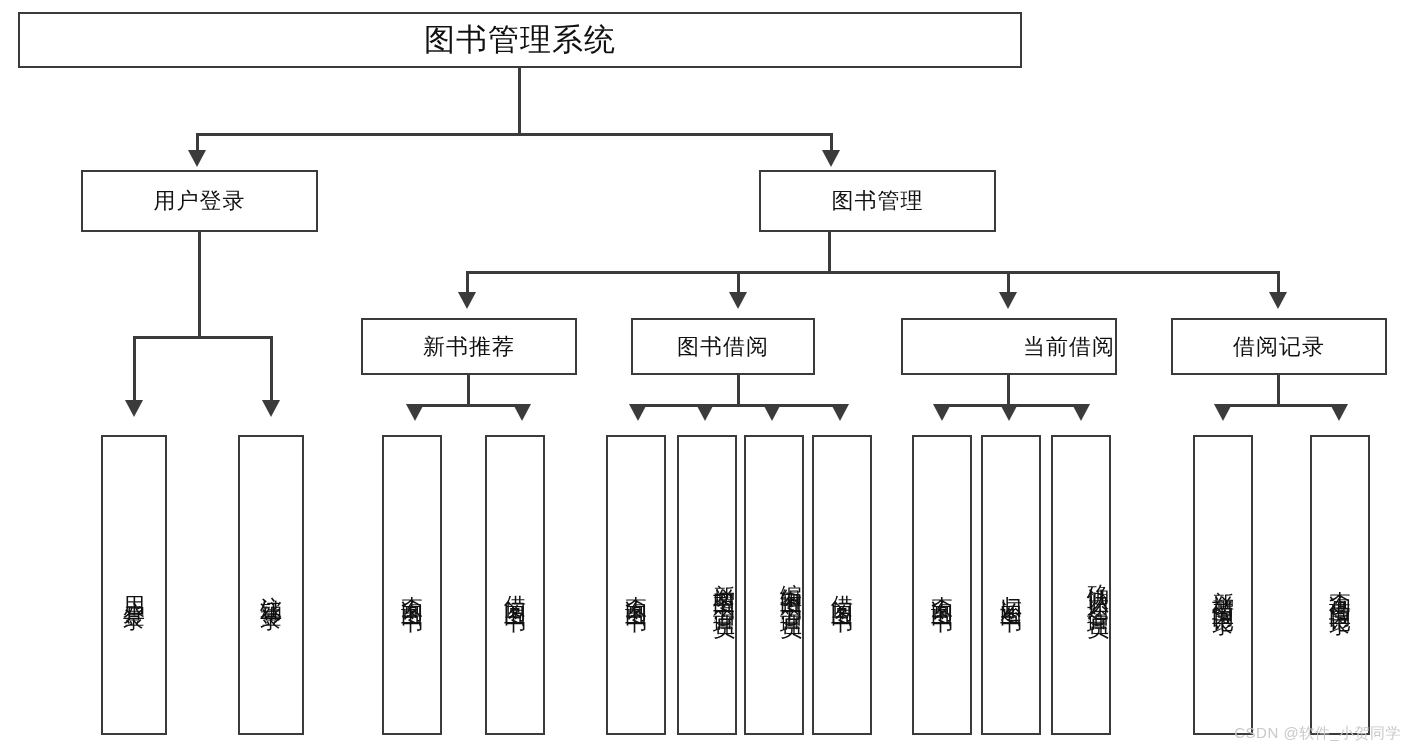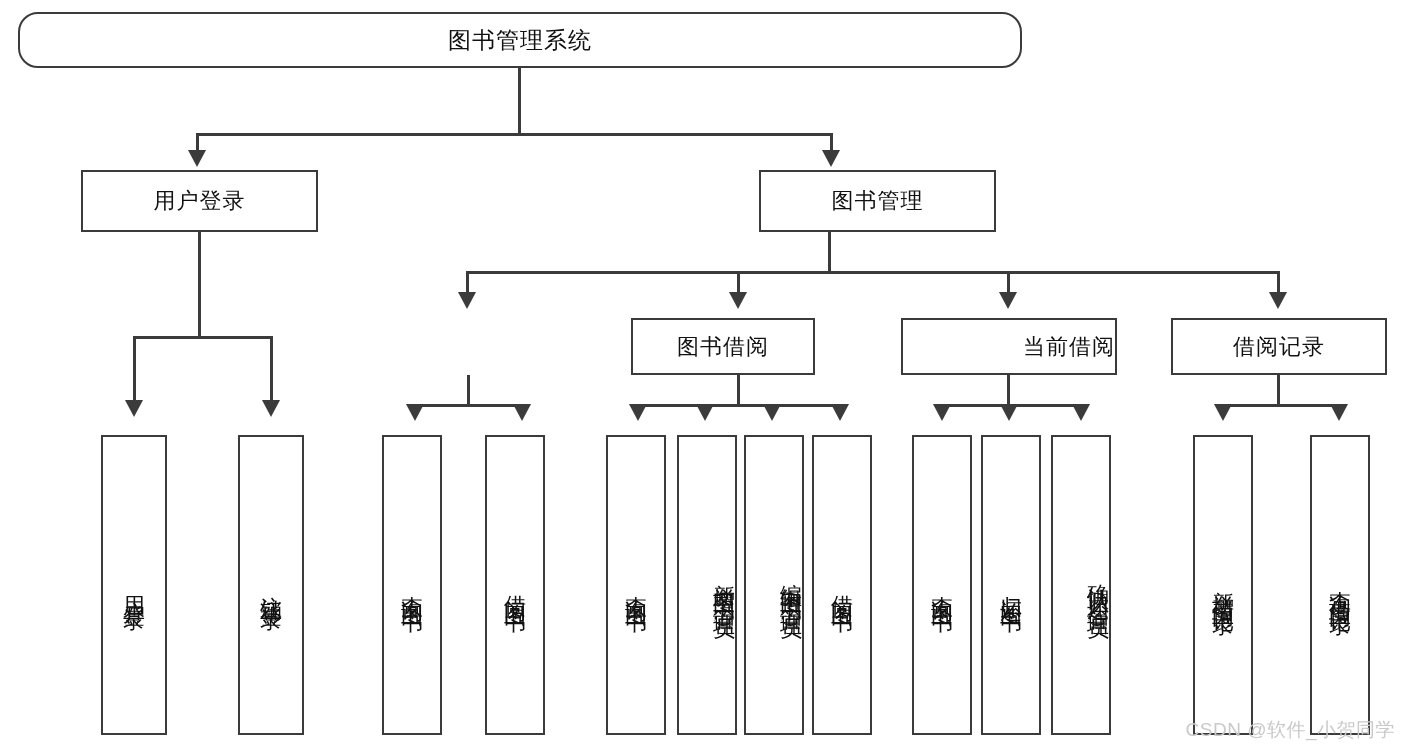--- a/index.html
+++ b/index.html
@@ -39,43 +39,42 @@
     letter-spacing: 5px;
     line-height: 1;
     padding-top: 6px;
     align-items: flex-start;
     justify-content: center;
   }
   .node-v.v-center {
     align-items: center;
   }
   .root {
-    font-size: 23px;
-    border-radius: 20px;
+    font-size: 31px;
   }
   
   .ln {
     position: absolute;
     background: #3b3b3b;
   }
   .vln { width: 3px; }
   .hln { height: 3px; }
   .arrow {
     position: absolute;
     width: 0;
     height: 0;
     border-left: 9px solid transparent;
     border-right: 9px solid transparent;
     border-top: 17px solid #3b3b3b;
   }
   #watermark {
     position: absolute;
-    right: 10px;
+    right: 4px;
     bottom: 4px;
-    font-size: 19px;
+    font-size: 15px;
     color: #c9c9c9;
     white-space: nowrap;
     letter-spacing: 0.5px;
   }
 </style>
 </head>
 <body>
 
 <div id="canvas">
 
@@ -112,20 +111,23 @@
   <div class="ln hln" style="left:466px; top:271px; width:814px;"></div>
   <div class="ln vln" style="left:466px; top:271px; height:25px;"></div>
   <div class="arrow" style="left:458px; top:292px;"></div>
   <div class="ln vln" style="left:737px; top:271px; height:25px;"></div>
   <div class="arrow" style="left:729px; top:292px;"></div>
   <div class="ln vln" style="left:1007px; top:271px; height:25px;"></div>
   <div class="arrow" style="left:999px; top:292px;"></div>
   <div class="ln vln" style="left:1277px; top:271px; height:25px;"></div>
   <div class="arrow" style="left:1269px; top:292px;"></div>
 
+  <div class="node node-h" style="left:361px; top:318px; width:216px; height:57px;">
+    <span>新书推荐</span>
+  </div>
   <div class="node node-h" style="left:631px; top:318px; width:184px; height:57px;">
     <span>图书借阅</span>
   </div>
   <div class="node node-h" style="left:901px; top:318px; width:216px; height:57px;justify-content:flex-end;">
     <span>当前借阅</span>
   </div>
   <div class="node node-h" style="left:1171px; top:318px; width:216px; height:57px;">
     <span>借阅记录</span>
   </div>
 

